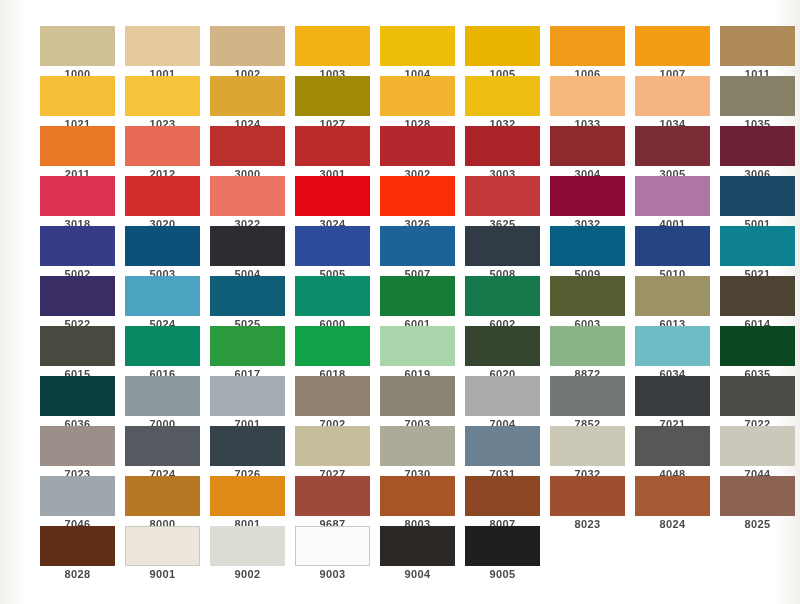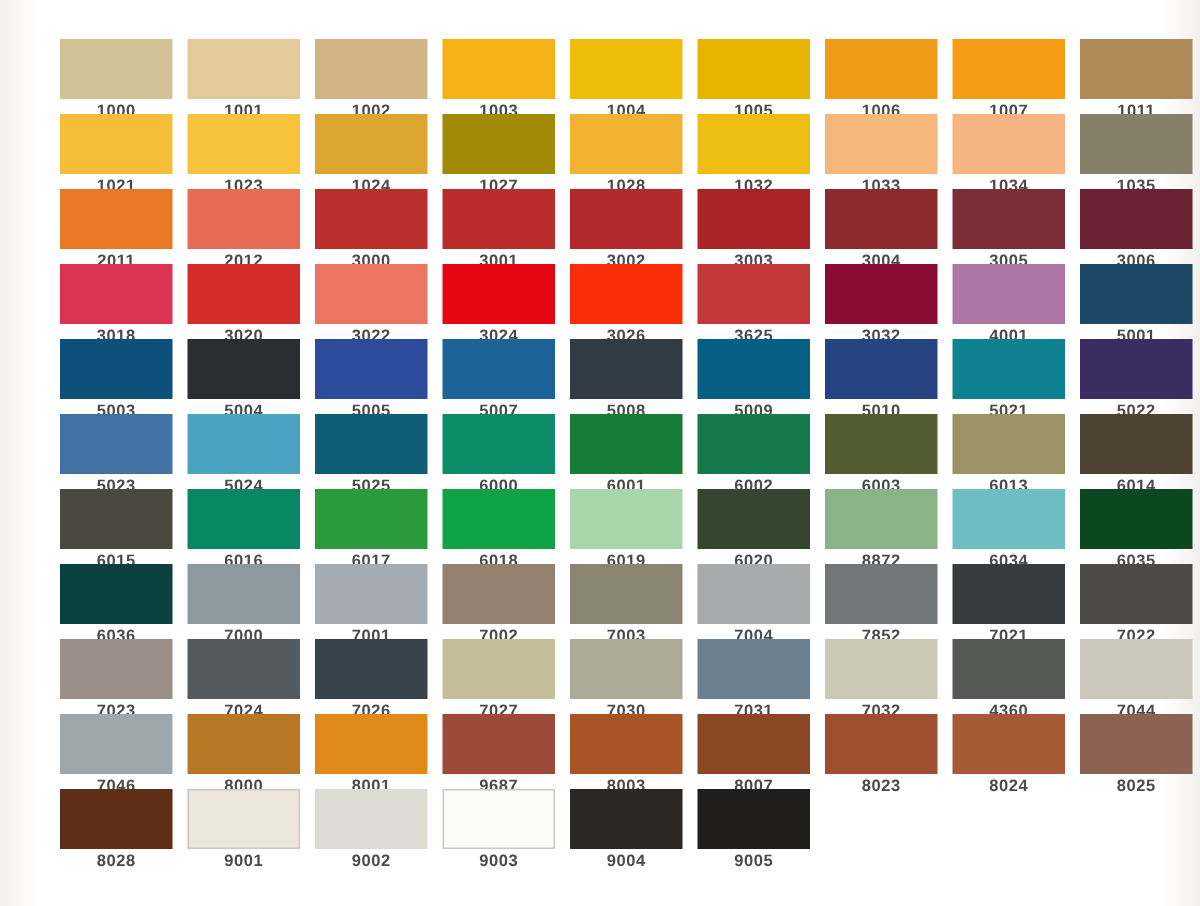--- a/index.html
+++ b/index.html
@@ -214,20 +214,24 @@
       </div>
       <div class="swatch-cell">
         <div class="swatch-chip" style="background-color: rgb(174, 118, 165);"></div>
         <div class="swatch-label">4001</div>
       </div>
       <div class="swatch-cell">
         <div class="swatch-chip" style="background-color: rgb(27, 72, 101);"></div>
         <div class="swatch-label">5001</div>
       </div>
       <div class="swatch-cell">
+        <div class="swatch-chip" style="background-color: rgb(54, 60, 136);"></div>
+        <div class="swatch-label">5002</div>
+      </div>
+      <div class="swatch-cell">
         <div class="swatch-chip" style="background-color: rgb(12, 81, 121);"></div>
         <div class="swatch-label">5003</div>
       </div>
       <div class="swatch-cell">
         <div class="swatch-chip" style="background-color: rgb(43, 45, 48);"></div>
         <div class="swatch-label">5004</div>
       </div>
       <div class="swatch-cell">
         <div class="swatch-chip" style="background-color: rgb(45, 75, 155);"></div>
         <div class="swatch-label">5005</div>
@@ -250,24 +254,20 @@
       </div>
       <div class="swatch-cell">
         <div class="swatch-chip" style="background-color: rgb(13, 129, 144);"></div>
         <div class="swatch-label">5021</div>
       </div>
       <div class="swatch-cell">
         <div class="swatch-chip" style="background-color: rgb(58, 45, 99);"></div>
         <div class="swatch-label">5022</div>
       </div>
       <div class="swatch-cell">
-        <div class="swatch-chip" style="background-color: rgb(66, 114, 165);"></div>
-        <div class="swatch-label">5023</div>
-      </div>
-      <div class="swatch-cell">
         <div class="swatch-chip" style="background-color: rgb(75, 163, 194);"></div>
         <div class="swatch-label">5024</div>
       </div>
       <div class="swatch-cell">
         <div class="swatch-chip" style="background-color: rgb(14, 94, 119);"></div>
         <div class="swatch-label">5025</div>
       </div>
       <div class="swatch-cell">
         <div class="swatch-chip" style="background-color: rgb(12, 140, 104);"></div>
         <div class="swatch-label">6000</div>
@@ -387,21 +387,21 @@
       <div class="swatch-cell">
         <div class="swatch-chip" style="background-color: rgb(107, 128, 145);"></div>
         <div class="swatch-label">7031</div>
       </div>
       <div class="swatch-cell">
         <div class="swatch-chip" style="background-color: rgb(203, 200, 182);"></div>
         <div class="swatch-label">7032</div>
       </div>
       <div class="swatch-cell">
         <div class="swatch-chip" style="background-color: rgb(86, 88, 86);"></div>
-        <div class="swatch-label">4360</div>
+        <div class="swatch-label">4048</div>
       </div>
       <div class="swatch-cell">
         <div class="swatch-chip" style="background-color: rgb(203, 199, 187);"></div>
         <div class="swatch-label">7044</div>
       </div>
       <div class="swatch-cell">
         <div class="swatch-chip" style="background-color: rgb(158, 168, 172);"></div>
         <div class="swatch-label">7046</div>
       </div>
       <div class="swatch-cell">

